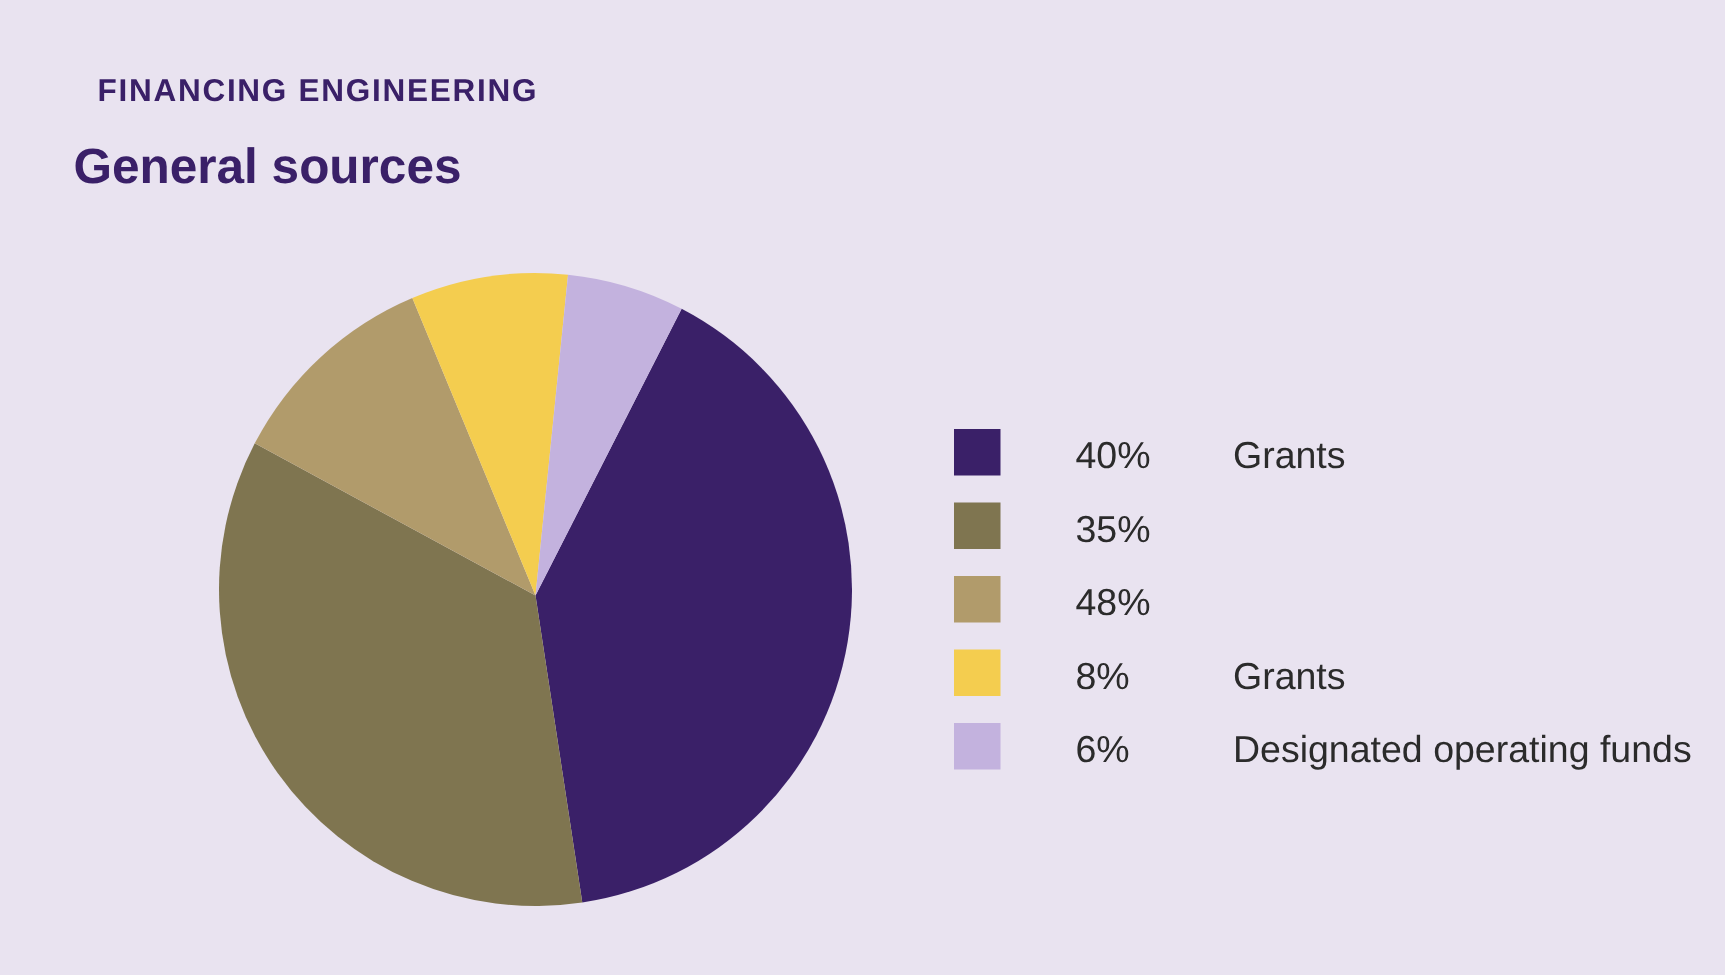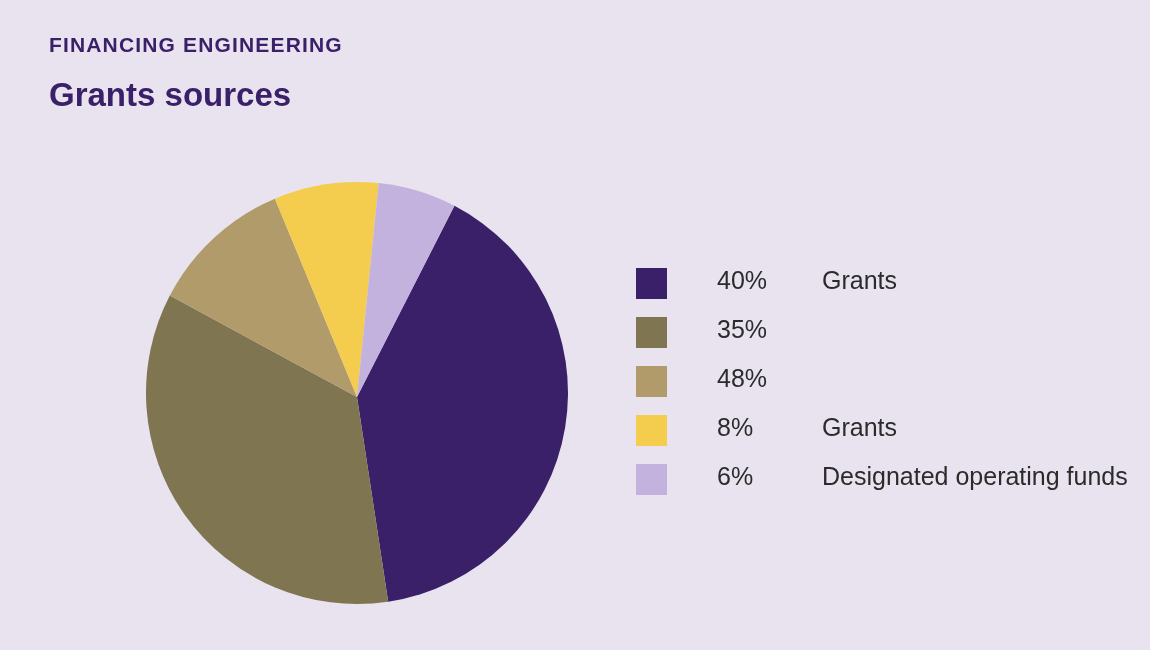--- a/index.html
+++ b/index.html
@@ -25,21 +25,21 @@
     position: absolute;
     left: 49px;
     top: 33px;
   }
   .eyebrow {
     font-size: 21px;
     font-weight: bold;
     letter-spacing: 0.055em;
     color: #3a2068;
     line-height: 1.1;
-    margin: 0;
+    margin: 16px;
     white-space: nowrap;
   }
   .title {
     font-size: 33px;
     font-weight: bold;
     color: #3a2068;
     line-height: 1.1;
     margin: 0;
     margin-top: 21px;
     white-space: nowrap;
@@ -61,21 +61,21 @@
   }
 
   
   .legend {
     position: absolute;
     left: 636px;
     top: 268px;
   }
   .legend-row {
     display: flex;
-    align-items: flex-start;
+    align-items: flex-end;
     height: 49px;
   }
   .legend-swatch {
     width: 31px;
     height: 31px;
     flex: 0 0 31px;
   }
   .legend-percent {
     width: 74px;
     flex: 0 0 74px;
@@ -93,21 +93,21 @@
     margin-left: 31px;
   }
 </style>
 </head>
 <body style="background: rgb(233, 227, 240);">
 
 <div id="figure">
 
   <div class="heading">
     <div class="eyebrow">FINANCING ENGINEERING</div>
-    <div class="title">Grants sources</div>
+    <div class="title">General sources</div>
   </div>
 
   <div class="pie-wrap">
     <svg class="pie-svg" viewBox="0 0 422 422">
       <g id="pie-slices">
           <path d="M 211 215 L 308.43 23.84 A 211 211 0 0 1 242.19 419.68 Z" fill="#3a2068">
             <title>Grants 40%</title>
           </path>
           <path d="M 211 215 L 242.19 419.68 A 211 211 0 0 1 23.84 113.57 Z" fill="#7f7550">
             <title>General operating funds 35%</title>

